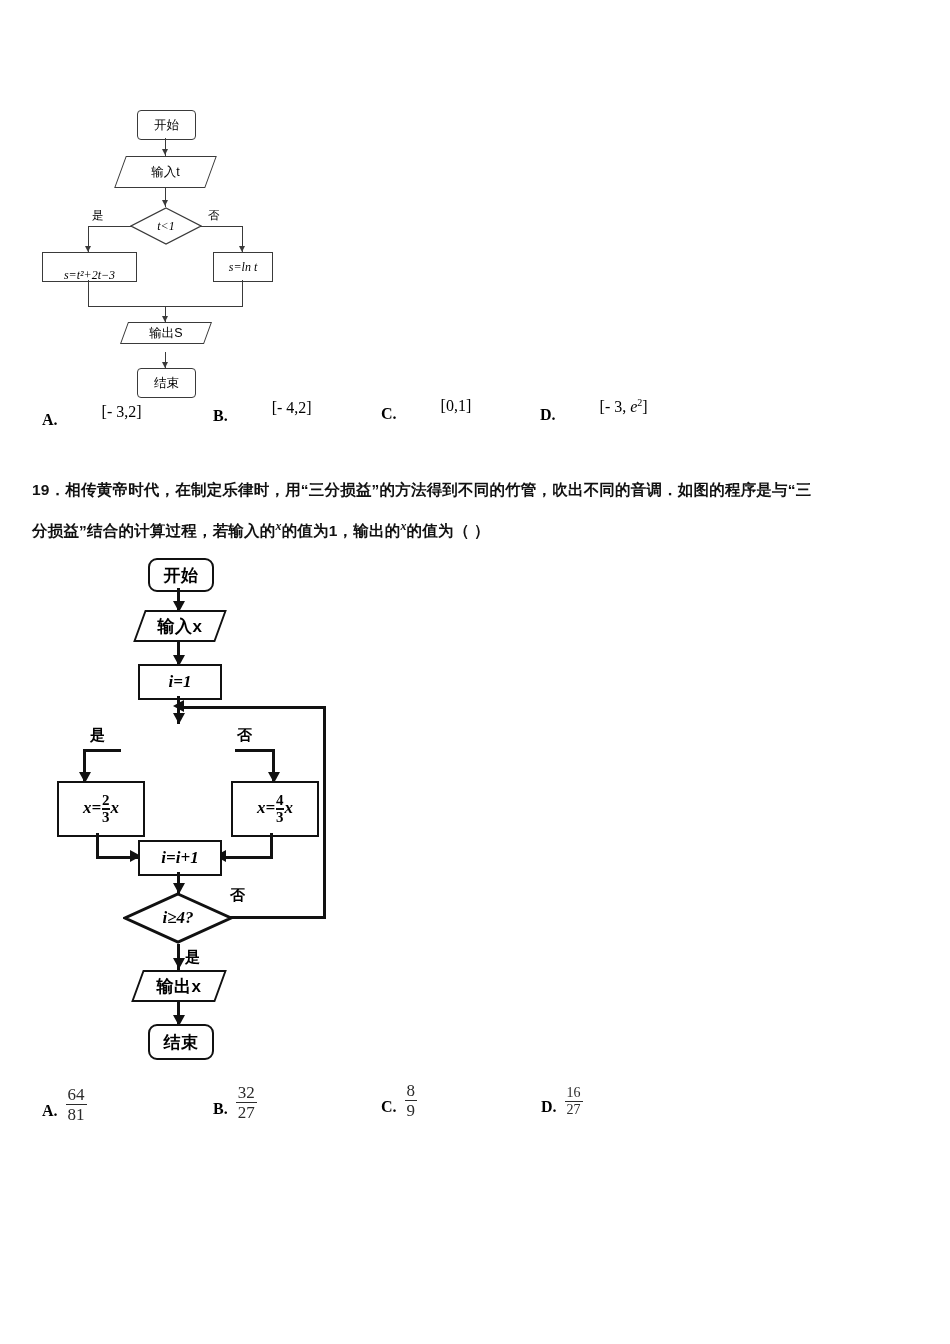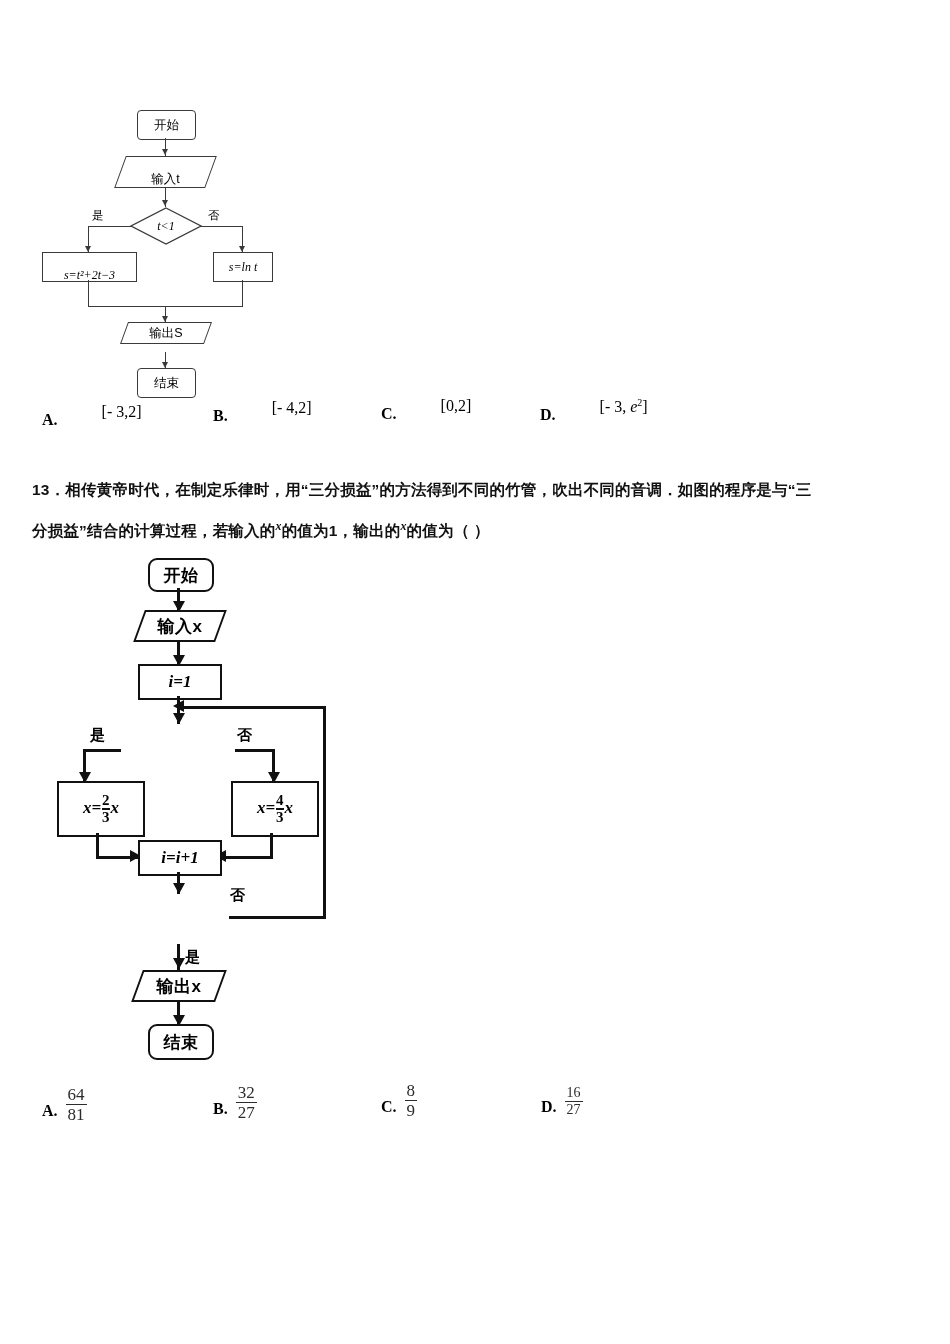--- a/index.html
+++ b/index.html
@@ -247,21 +247,21 @@
 
   <div id="flow1">
 
     <div class="node rounded cn" style="left:107px; top:10px; width:57px; height:28px;">
       <span>开始</span>
     </div>
 
     <div class="ln vline" style="left:135px; top:38px; height:18px;"></div>
     <div class="arrow-d" style="left:132px; top:49px;"></div>
 
-    <div class="para-wrap" style="left:90px; top:56px; width:91px; height:32px;align-items:flex-end;">
+    <div class="para-wrap" style="left:90px; top:56px; width:91px; height:32px;">
       <div class="para-skew"></div>
       <span class="para-label">输入t</span>
     </div>
 
     <div class="ln vline" style="left:135px; top:88px; height:19px;"></div>
     <div class="arrow-d" style="left:132px; top:100px;"></div>
 
     <div class="diamond-wrap" style="left:100px; top:107px; width:72px; height:38px;">
       <svg class="diamond-shape" viewBox="0 0 72 38" preserveAspectRatio="none">
         <polygon points="36,1 71,19 36,37 1,19" fill="#fff" stroke="#3a3a3a" stroke-width="1.4"></polygon>
@@ -312,29 +312,29 @@
     <div class="opt" style="left:42px; top:6px;">
       <span class="lbl">A.</span>
       <span class="val">[- 3,2]</span>
     </div>
     <div class="opt" style="left:213px; top:2px;">
       <span class="lbl">B.</span>
       <span class="val">[- 4,2]</span>
     </div>
     <div class="opt" style="left:381px; top:0px;">
       <span class="lbl">C.</span>
-      <span class="val">[0,2]</span>
+      <span class="val">[0,1]</span>
     </div>
     <div class="opt" style="left:540px; top:0px;">
       <span class="lbl">D.</span>
       <span class="val"><span>[- 3,</span>&nbsp;<span class="ital">e</span><sup>2</sup><span>]</span></span>
     </div>
   </div>
 
-  <div class="qtext" style="left:32px; top:472px; width:890px;">13．相传黄帝时代，在制定乐律时，用“三分损益”的方法得到不同的竹管，吹出不同的音调．如图的程序是与“三</div>
+  <div class="qtext" style="left:32px; top:472px; width:890px;">19．相传黄帝时代，在制定乐律时，用“三分损益”的方法得到不同的竹管，吹出不同的音调．如图的程序是与“三</div>
   <div class="qtext" style="left:32px; top:508px; width:890px;">
     <span>分损益”结合的计算过程，若输入的</span><span class="mv">x</span><span>的值为1，输出的</span><span class="mv">x</span><span>的值为（   ）</span>
   </div>
 
   <div id="flow2">
 
     <div class="node rounded cn" style="left:93px; top:8px; width:62px; height:30px;">
       <span>开始</span>
     </div>
 
@@ -390,20 +390,26 @@
     <div class="ln hline" style="left:163px; top:306px; width:55px;"></div>
     <div class="arrow-l" style="left:160px; top:300px;"></div>
 
     <div class="node mathi" style="left:83px; top:290px; width:80px; height:32px;">
       <span>i=i+1</span>
     </div>
 
     <div class="ln vline" style="left:122px; top:322px; height:22px;"></div>
     <div class="arrow-d" style="left:118px; top:333px;"></div>
 
+    <div class="diamond-wrap" style="left:68px; top:342px; width:110px; height:52px;">
+      <svg class="diamond-shape" viewBox="0 0 110 52" preserveAspectRatio="none" style="position:absolute;left:0;top:0;right:0;bottom:0;">
+        <polygon points="55,2 108,26 55,50 2,26" fill="#fff" stroke="#111" stroke-width="3"></polygon>
+      </svg>
+      <span class="diamond-label">i≥4?</span>
+    </div>
 
     <div class="br-label" style="left:175px; top:336px;">否</div>
     <div class="br-label" style="left:130px; top:398px;">是</div>
 
     <div class="ln hline" style="left:174px; top:366px; width:97px;"></div>
     <div class="ln vline" style="left:268px; top:156px; height:212px;"></div>
     <div class="ln hline" style="left:124px; top:156px; width:146px;"></div>
     <div class="arrow-l" style="left:118px; top:150px;"></div>
 
     <div class="ln vline" style="left:122px; top:394px; height:26px;"></div>

